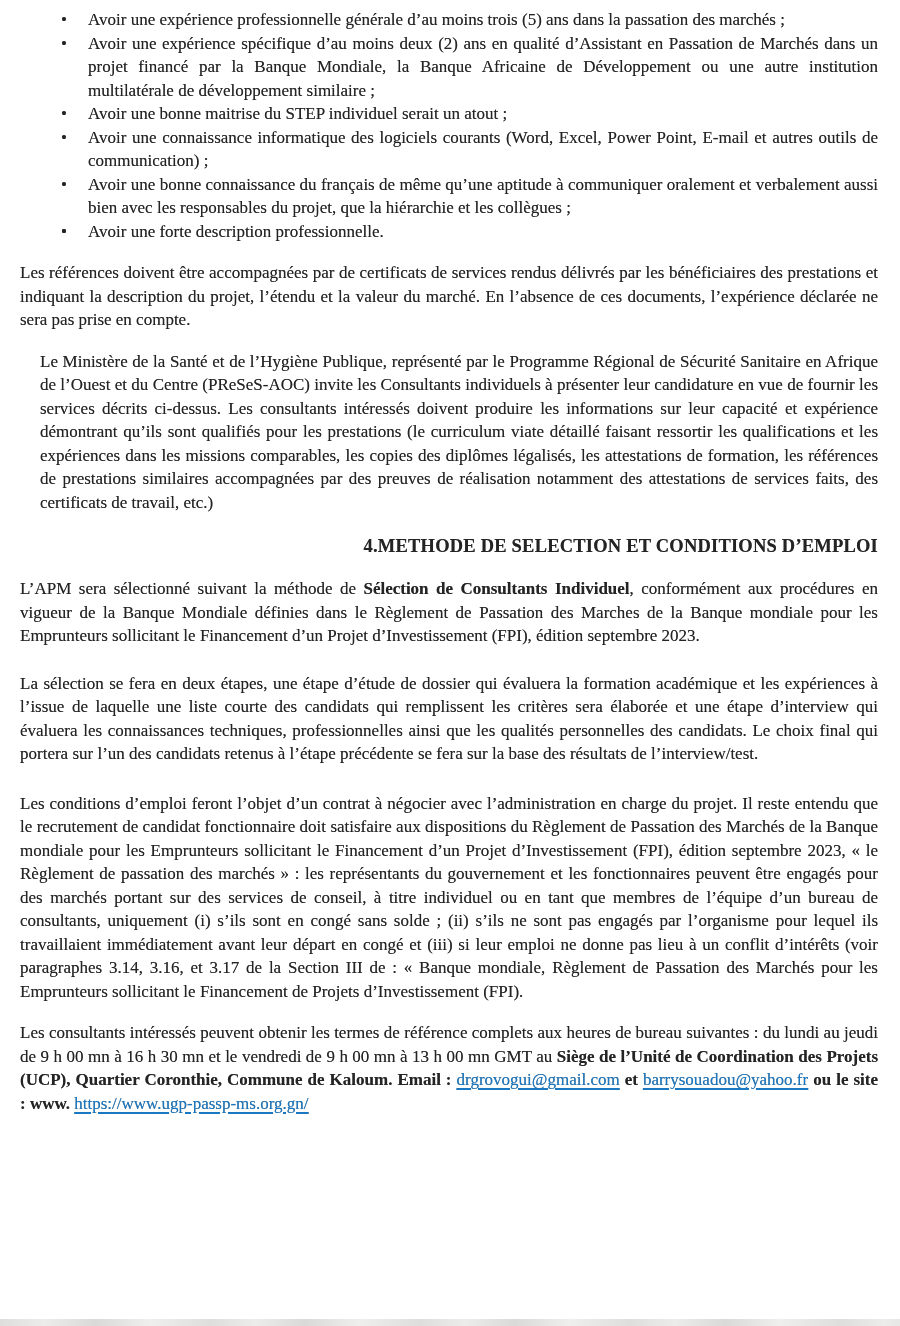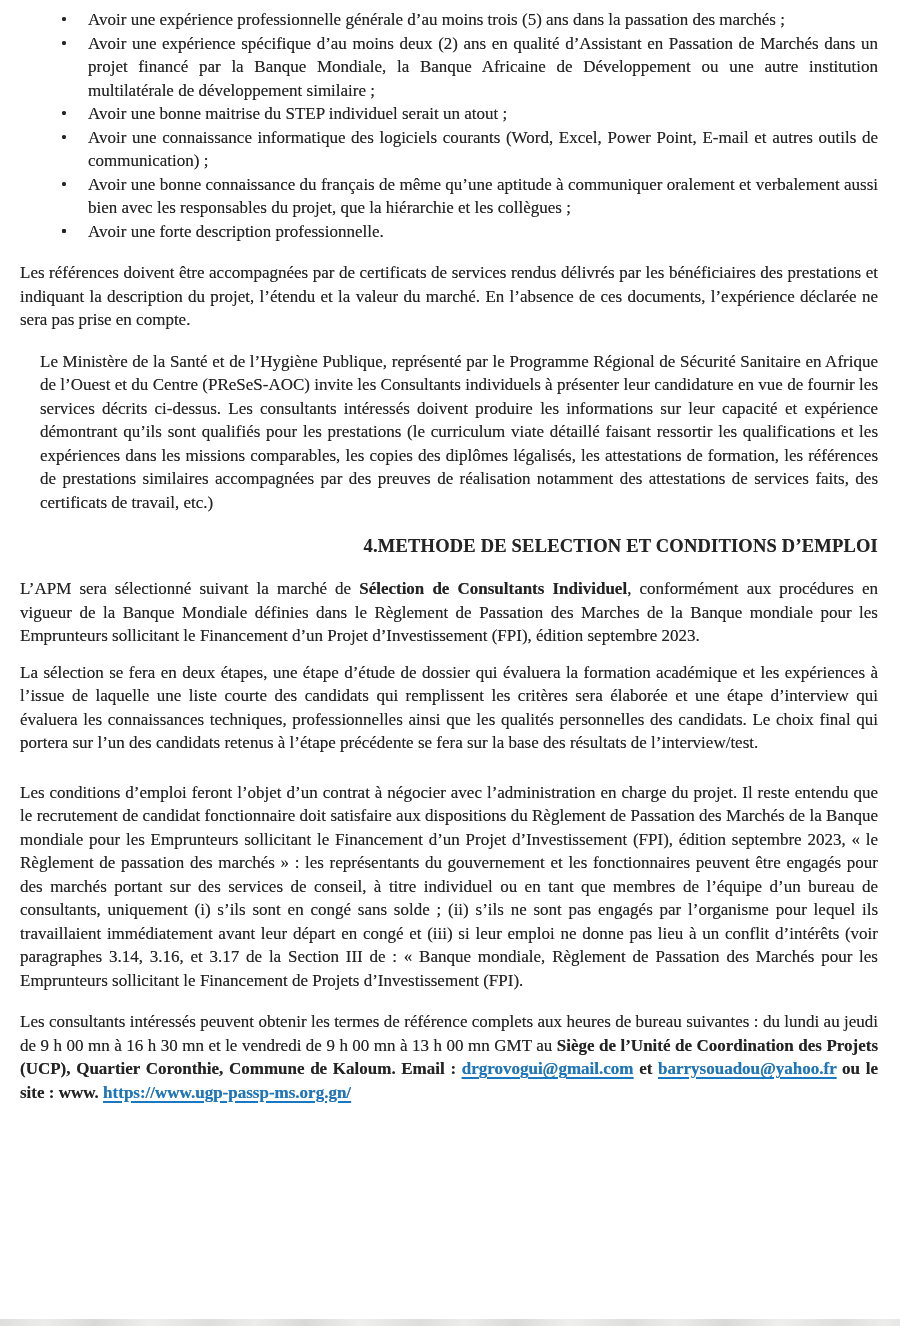--- a/index.html
+++ b/index.html
@@ -39,27 +39,27 @@
   .heading   {
     margin: 20px 0 0 12px;
     font-size: 18.5px;
     font-weight: 700;
     letter-spacing: 0.2px;
     text-align: right;
     line-height: 25px;
   }
   .heading .h-num { display: inline-block; width: 44px; }
   .p-apm     { margin-top: 18px; }
-  .p-steps   { margin-top: 13px; }
+  .p-steps   { margin-top: 24px; }
   .p-cond    { margin-top: 26px; }
   .p-contact { margin-top: 18px; }
   .b { font-weight: 700; margin-top: 40px; }
   a.doc-link {
     color: #1a78c2;
-    font-weight: 700;
+    font-weight: 400;
     text-decoration: underline;
     text-decoration-thickness: 2px;
     text-underline-offset: 3px;
     cursor: pointer;
     word-break: break-all;
   }
   .scan-edge {
     position: absolute;
     left: 0; right: 0; bottom: 0;
     height: 7px;
@@ -86,21 +86,21 @@
 
     <p class="p-refs">Les références doivent être accompagnées par de certificats de services rendus délivrés par les bénéficiaires des prestations et indiquant la description du projet, l’étendu et la valeur du marché.  En l’absence de ces documents, l’expérience déclarée ne sera pas prise en compte.</p>
 
     <p class="p-min">Le Ministère de la Santé et de l’Hygiène Publique, représenté par le Programme Régional de Sécurité Sanitaire en Afrique de l’Ouest et du Centre (PReSeS-AOC) invite les Consultants individuels à présenter leur candidature en vue de fournir les services décrits ci-dessus.  Les consultants intéressés doivent produire les informations sur leur capacité et expérience démontrant qu’ils sont qualifiés pour les prestations (le curriculum viate détaillé faisant ressortir les qualifications et les expériences dans les missions comparables, les copies des diplômes légalisés, les attestations de formation, les références de prestations similaires accompagnées par des preuves de réalisation notamment des attestations de services faits, des certificats de travail, etc.)</p>
 
     <div class="heading">
       <span class="h-num">4.</span><span>METHODE DE SELECTION ET CONDITIONS D’EMPLOI</span>
     </div>
 
     <p class="p-apm">
-      <span>L’APM sera sélectionné suivant la marché de </span><span class="b">Sélection de Consultants Individuel</span><span>, conformément aux procédures en vigueur de la Banque Mondiale définies dans le Règlement de Passation des Marches de la Banque mondiale pour les Emprunteurs sollicitant le Financement d’un Projet d’Investissement (FPI), édition septembre 2023.</span>
+      <span>L’APM sera sélectionné suivant la méthode de </span><span class="b">Sélection de Consultants Individuel</span><span>, conformément aux procédures en vigueur de la Banque Mondiale définies dans le Règlement de Passation des Marches de la Banque mondiale pour les Emprunteurs sollicitant le Financement d’un Projet d’Investissement (FPI), édition septembre 2023.</span>
     </p>
 
     <p class="p-steps">La sélection se fera en deux étapes, une étape d’étude de dossier qui évaluera la formation académique et les expériences à l’issue de laquelle une liste courte des candidats qui remplissent les critères sera élaborée et une étape d’interview qui évaluera les connaissances techniques, professionnelles ainsi que les qualités personnelles des candidats. Le choix final qui portera sur l’un des candidats retenus à l’étape précédente se fera sur la base des résultats de l’interview/test.</p>
 
     <p class="p-cond">Les conditions d’emploi feront l’objet d’un contrat à négocier avec l’administration en charge du projet.  Il reste entendu que le recrutement de candidat fonctionnaire doit satisfaire aux dispositions du Règlement de Passation des Marchés de la Banque mondiale pour les Emprunteurs sollicitant le Financement d’un Projet d’Investissement (FPI), édition septembre 2023, « le Règlement de passation des marchés » :  les représentants du gouvernement et les fonctionnaires peuvent être engagés pour des marchés portant sur des services de conseil, à titre individuel ou en tant que membres de l’équipe d’un bureau de consultants, uniquement (i) s’ils sont en congé sans solde ; (ii) s’ils ne sont pas engagés par l’organisme pour lequel ils travaillaient immédiatement avant leur départ en congé et (iii) si leur emploi ne donne pas lieu à un conflit d’intérêts (voir paragraphes 3.14, 3.16, et 3.17  de la Section III de : « Banque mondiale, Règlement de Passation des Marchés pour les Emprunteurs sollicitant le Financement de Projets d’Investissement (FPI).</p>
 
     <p class="p-contact">
       <span>Les consultants intéressés peuvent obtenir les termes de référence complets aux heures de bureau suivantes : du lundi au jeudi de 9 h 00 mn à 16 h 30 mn et le vendredi de 9 h 00 mn à 13 h 00 mn GMT au </span><span class="b">Siège de l’Unité de Coordination des Projets (UCP), Quartier Coronthie, Commune de Kaloum. </span><span class="b">Email : </span><a class="doc-link">drgrovogui@gmail.com</a><span class="b"> et </span><a class="doc-link">barrysouadou@yahoo.fr</a><span class="b"> ou le site : www. </span><a class="doc-link">https://www.ugp-passp-ms.org.gn/</a>
     </p>
 

